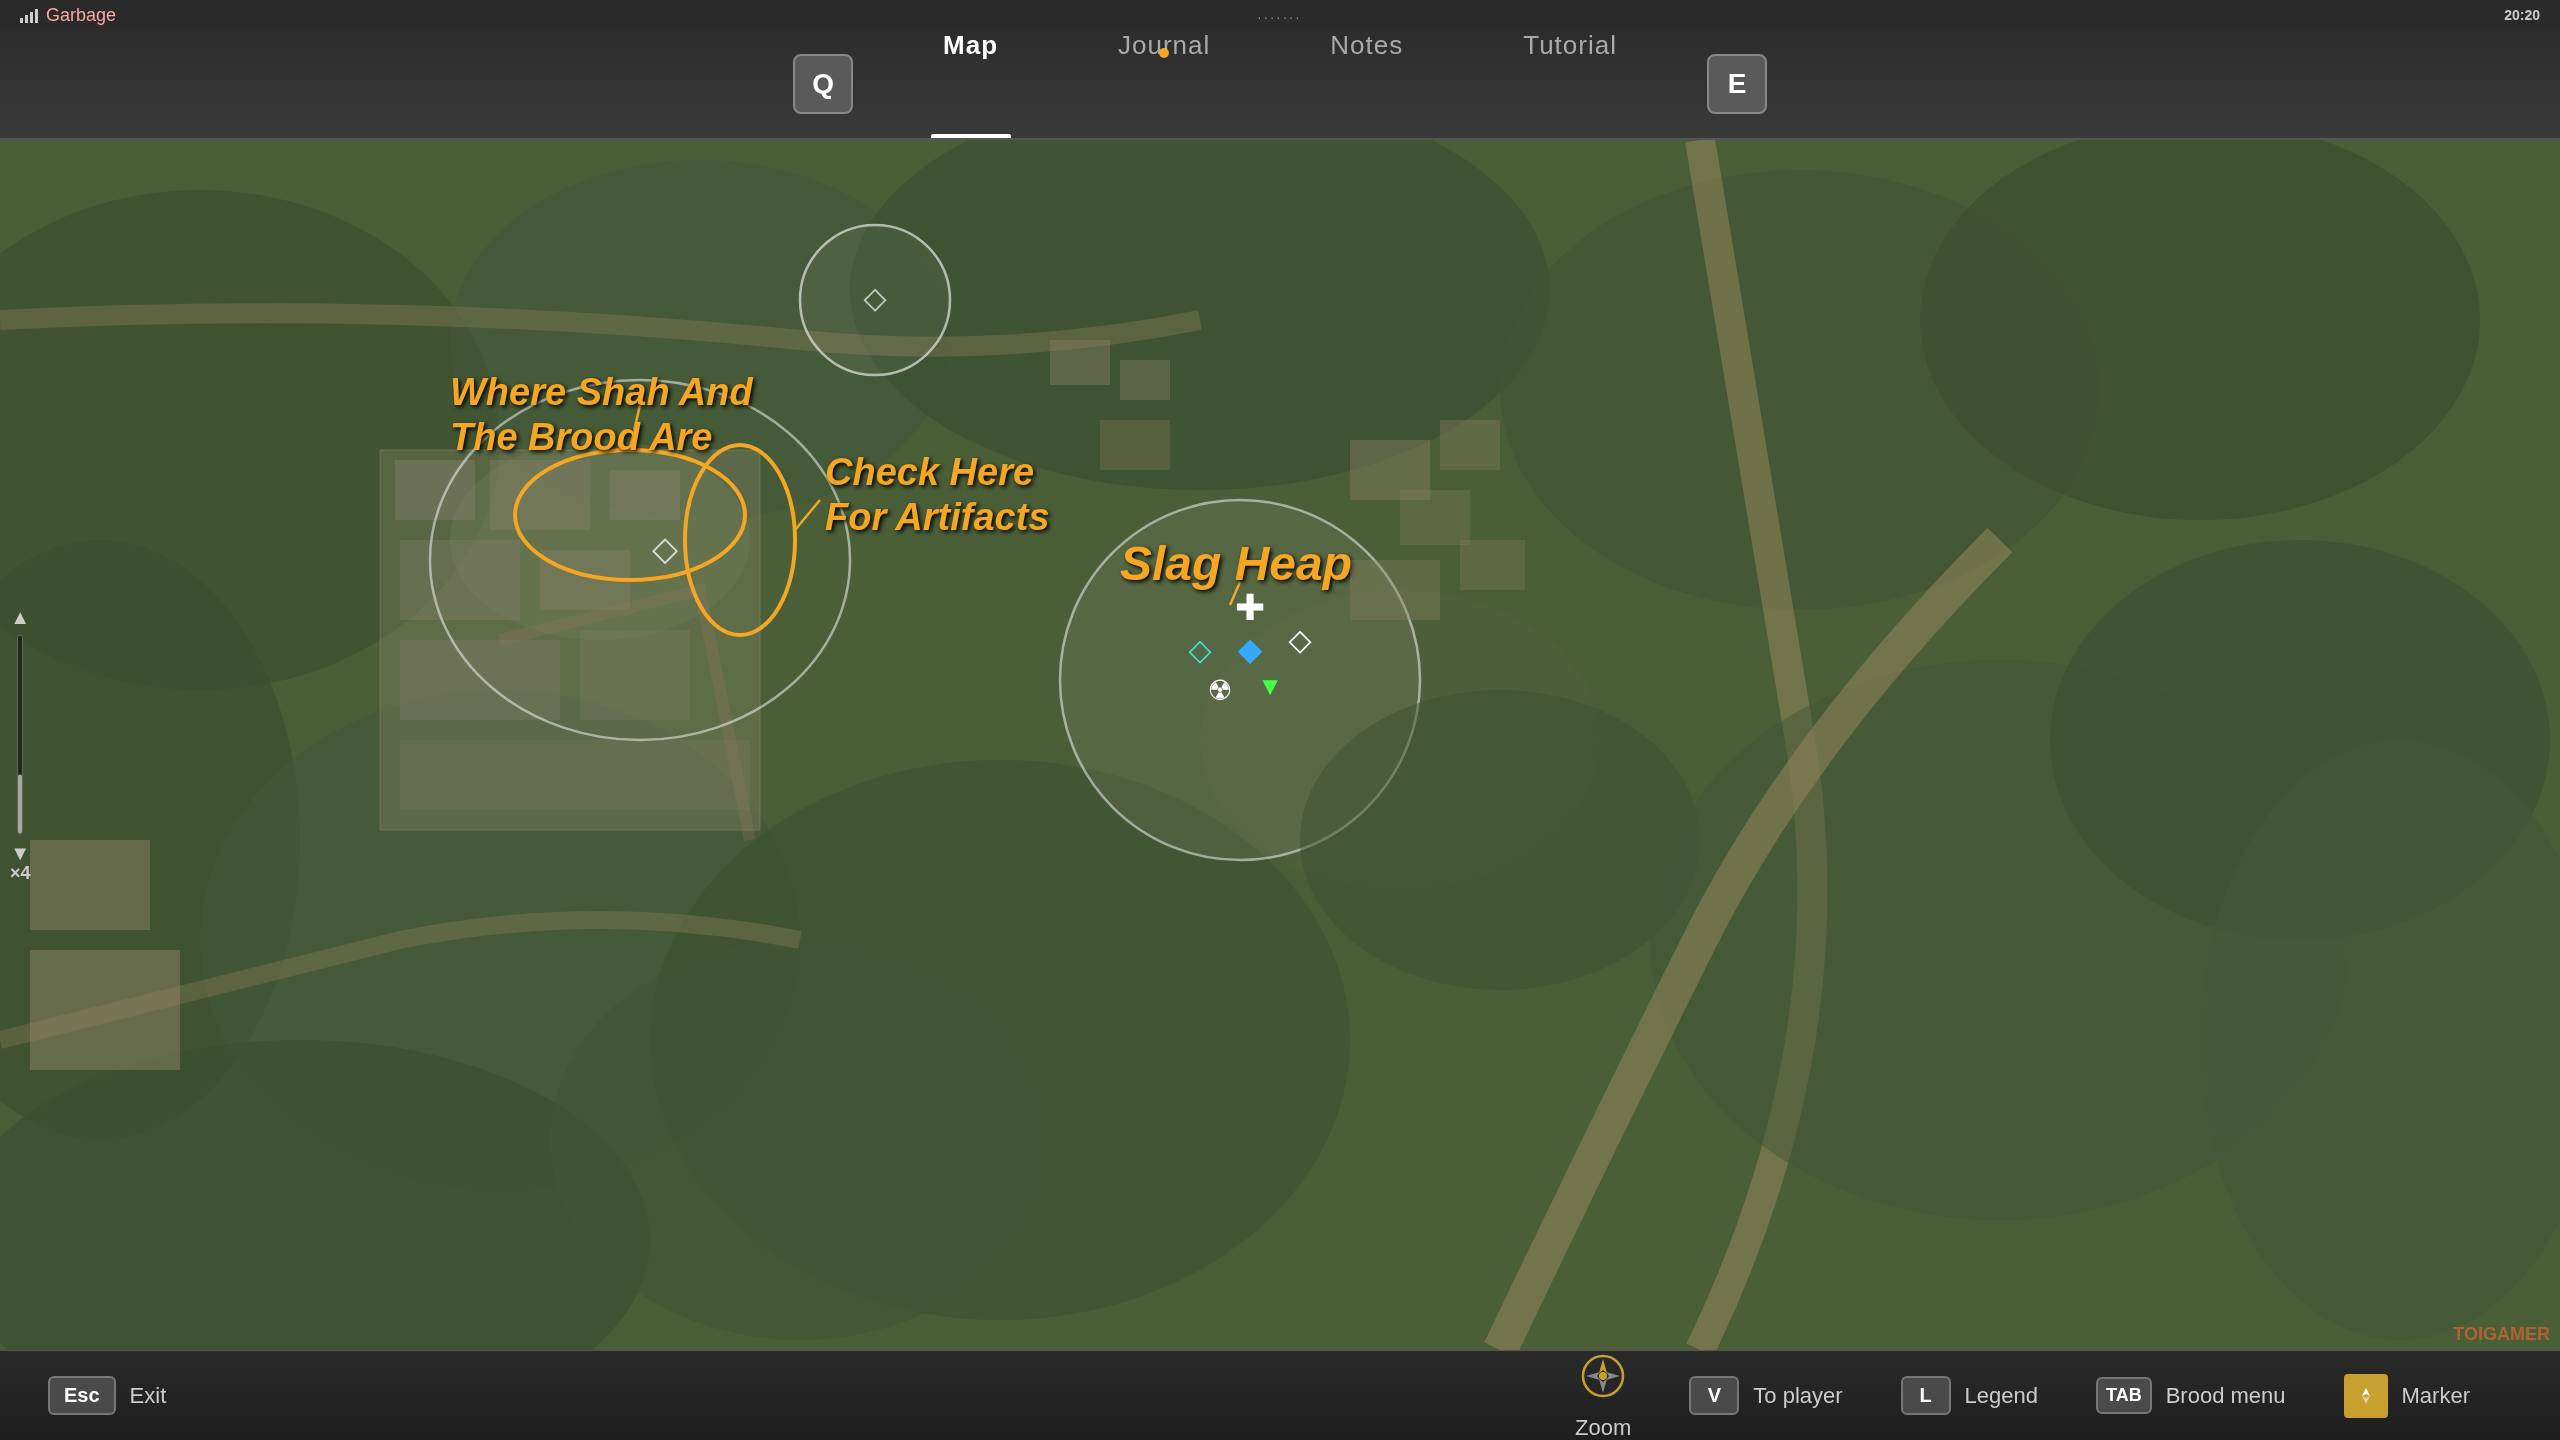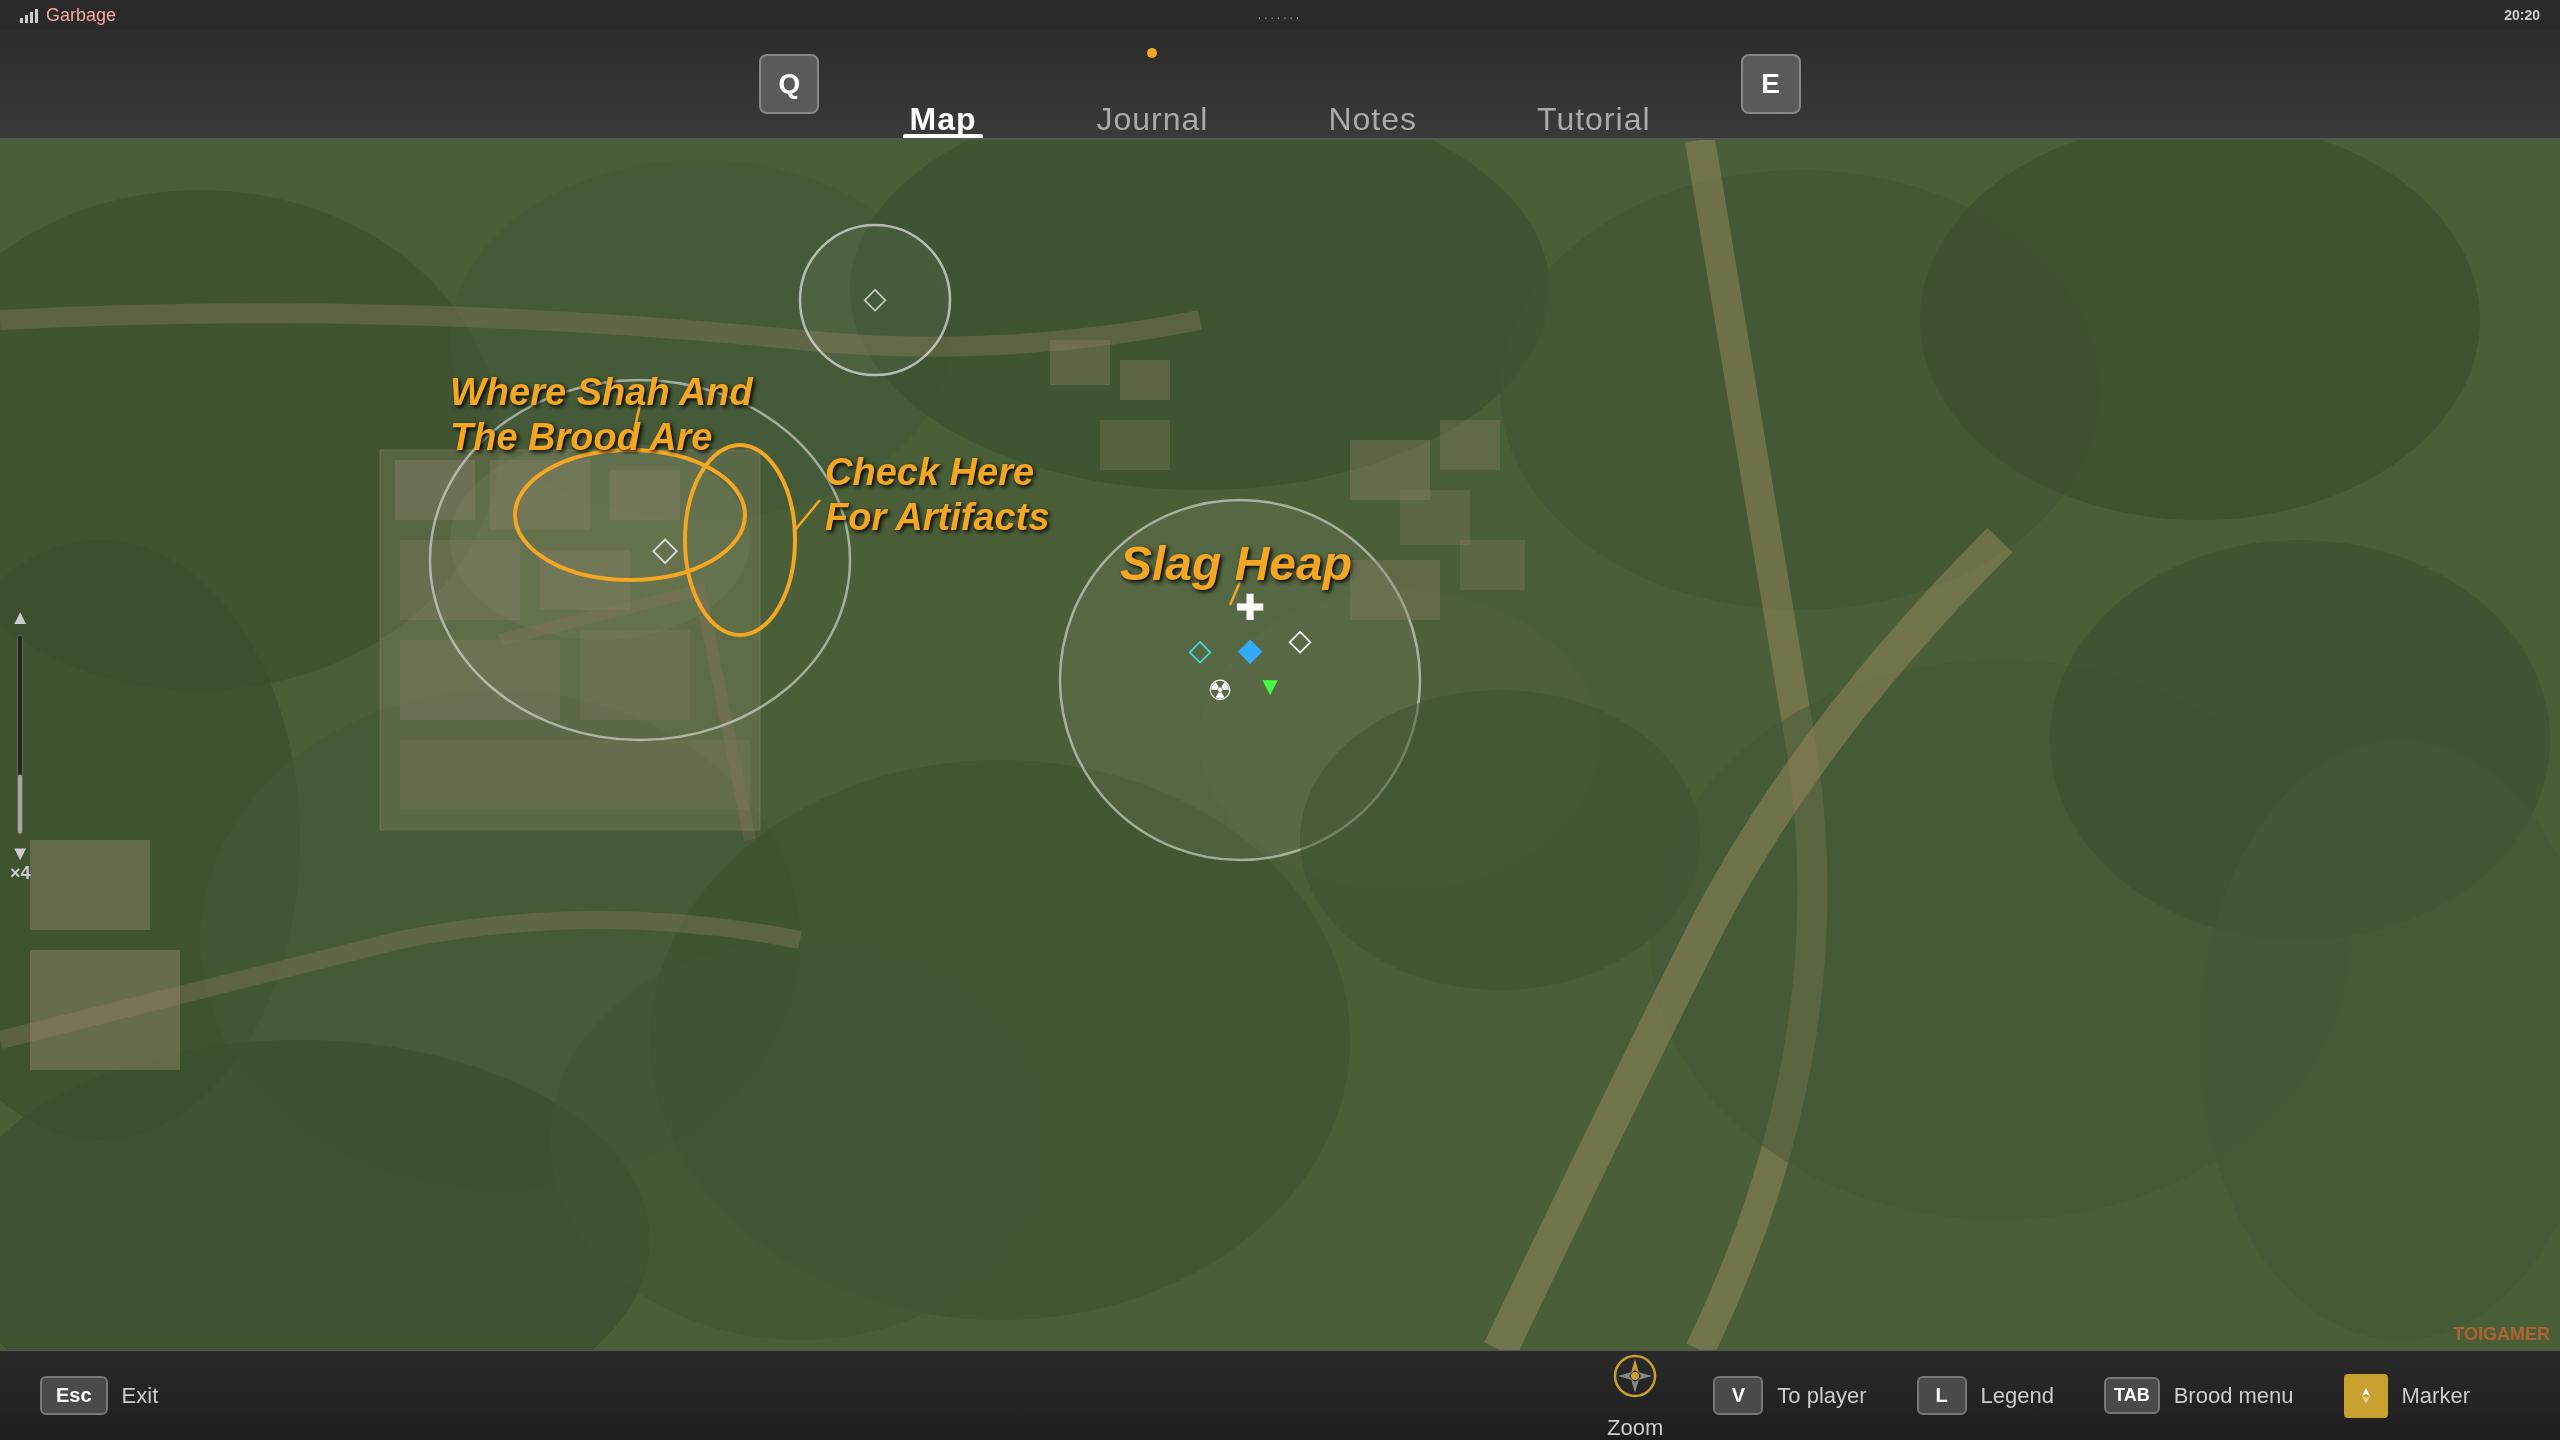--- a/index.html
+++ b/index.html
@@ -97,24 +97,24 @@
       color: #fff;
       font-size: 28px;
       font-weight: bold;
       cursor: pointer;
       margin: 0 30px;
     }
     .nav-tab {
       padding: 0 60px;
       height: 100%;
       display: flex;
-      align-items: flex-end;
+      align-items: flex-start;
       justify-content: center;
       color: #aaa;
-      font-size: 32px;
+      font-size: 26px;
       cursor: pointer;
       position: relative;
       letter-spacing: 1px;
     }
     .nav-tab.active {
       color: #fff;
       font-weight: bold;
     }
     .nav-tab.active::after {
       content: '';
@@ -214,20 +214,21 @@
       padding: 0 40px;
       gap: 0;
       z-index: 100;
       border-top: 1px solid #555;
     }
     .bottom-action {
       display: flex;
       align-items: center;
       gap: 14px;
       margin-right: 50px;
+      margin-left: 8px;
     }
     .bottom-key {
       background: #4a4a4a;
       border: 2px solid #777;
       border-radius: 6px;
       color: #fff;
       font-size: 20px;
       font-weight: bold;
       padding: 6px 14px;
       min-width: 50px;

